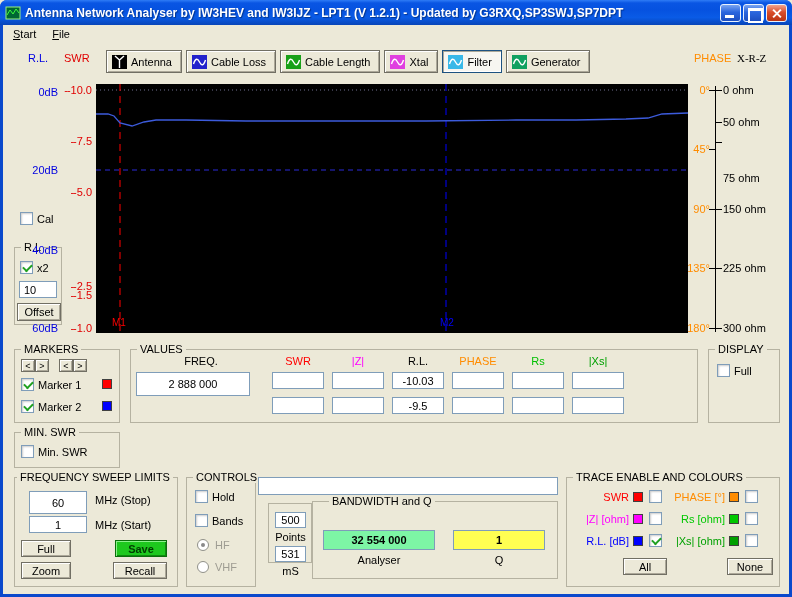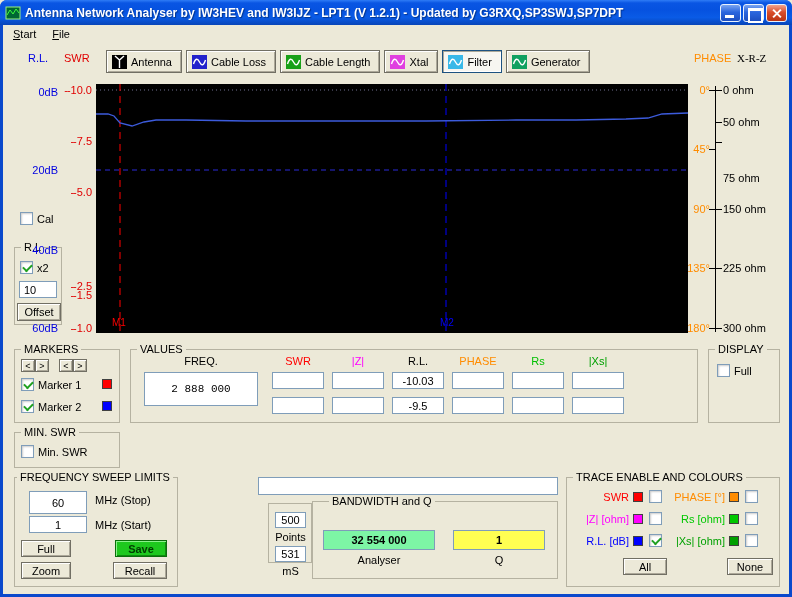--- a/index.html
+++ b/index.html
@@ -187,21 +187,21 @@
 
     <div class="group" style="left:130px;top:349px;width:568px;height:74px">
       <div class="gtitle">VALUES</div>
     <div class="vhead" style="left: 40px; color: rgb(0, 0, 0);">FREQ.</div>
         <div class="vhead" style="left: 137px; color: rgb(255, 0, 0);">SWR</div>
         <div class="vhead" style="left: 197px; color: rgb(255, 0, 255);">|Z|</div>
         <div class="vhead" style="left: 257px; color: rgb(0, 0, 0);">R.L.</div>
         <div class="vhead" style="left: 317px; color: rgb(255, 140, 0);">PHASE</div>
         <div class="vhead" style="left: 377px; color: rgb(0, 192, 0);">Rs</div>
         <div class="vhead" style="left: 437px; color: rgb(0, 160, 0);">|Xs|</div>
-        <div class="sunk" style="left: 13px; top: 22px; width: 114px; height: 34px; font-family: Liberation Mono, monospace;">2 888 000</div>
+        <div class="sunk" style="left: 5px; top: 22px; width: 114px; height: 24px;">2 888 000</div>
         <div class="sunk" style="left: 141px; top: 22px; width: 52px; height: 17px;"></div>
         <div class="sunk" style="left: 201px; top: 22px; width: 52px; height: 17px;"></div>
         <div class="sunk" style="left: 261px; top: 22px; width: 52px; height: 17px;">-10.03</div>
         <div class="sunk" style="left: 321px; top: 22px; width: 52px; height: 17px;"></div>
         <div class="sunk" style="left: 381px; top: 22px; width: 52px; height: 17px;"></div>
         <div class="sunk" style="left: 441px; top: 22px; width: 52px; height: 17px;"></div>
         <div class="sunk" style="left: 141px; top: 47px; width: 52px; height: 17px;"></div>
         <div class="sunk" style="left: 201px; top: 47px; width: 52px; height: 17px;"></div>
         <div class="sunk" style="left: 261px; top: 47px; width: 52px; height: 17px;">-9.5</div>
         <div class="sunk" style="left: 321px; top: 47px; width: 52px; height: 17px;"></div>
@@ -226,20 +226,31 @@
       <div class="sunk" style="left:14px;top:13px;width:58px;height:23px">60</div>
       <div class="lbl" style="left:80px;top:16px">MHz (Stop)</div>
       <div class="sunk" style="left:14px;top:38px;width:58px;height:17px">1</div>
       <div class="lbl" style="left:80px;top:41px">MHz (Start)</div>
       <div class="btn" style="left:6px;top:62px;width:50px;height:17px">Full</div>
       <div class="btn save-btn" style="left:100px;top:62px;width:52px;height:17px">Save</div>
       <div class="btn" style="left:6px;top:84px;width:50px;height:17px">Zoom</div>
       <div class="btn" style="left:98px;top:84px;width:54px;height:17px">Recall</div>
     </div>
 
+    <div class="group" style="left:186px;top:477px;width:70px;height:110px">
+      <div class="gtitle">CONTROLS</div>
+      <div class="cb" style="left:8px;top:12px"></div>
+      <div class="lbl" style="left:25px;top:13px">Hold</div>
+      <div class="cb" style="left:8px;top:36px"></div>
+      <div class="lbl" style="left:25px;top:37px">Bands</div>
+      <div class="radio checked" style="left:10px;top:61px"></div>
+      <div class="lbl gray" style="left:28px;top:61px">HF</div>
+      <div class="radio" style="left:10px;top:83px"></div>
+      <div class="lbl gray" style="left:28px;top:83px">VHF</div>
+    </div>
 
     <div class="sunk left-align" style="left:258px;top:477px;width:300px;height:18px"></div>
 
     <div class="group" style="left:268px;top:503px;width:44px;height:60px">
       <div class="sunk" style="left:6px;top:8px;width:31px;height:16px">500</div>
       <div class="lbl" style="left:0;top:27px;width:43px;text-align:center">Points</div>
       <div class="sunk" style="left:6px;top:42px;width:31px;height:16px">531</div>
       <div class="lbl" style="left:0;top:61px;width:43px;text-align:center">mS</div>
     </div>
 

